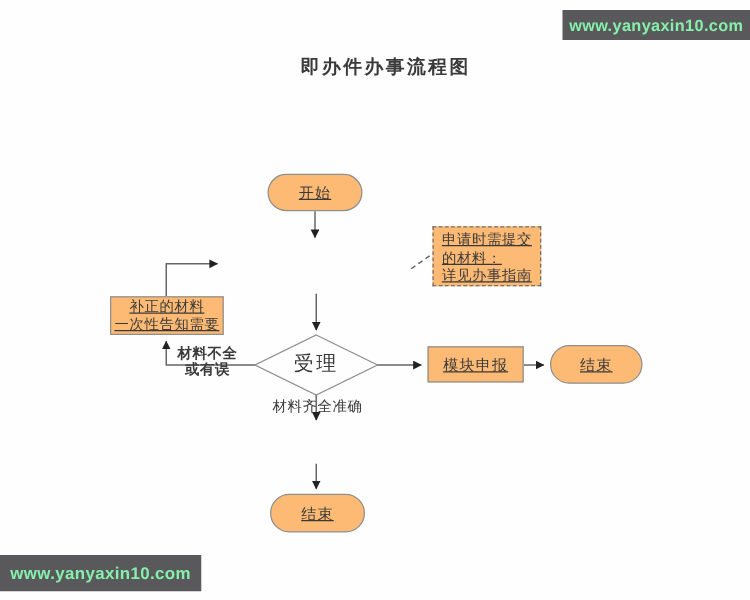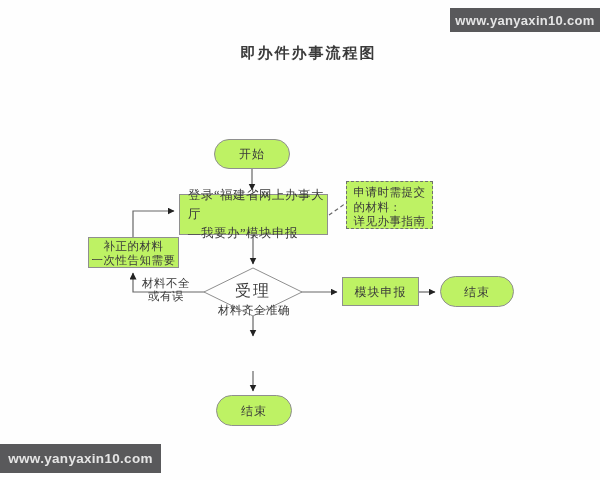--- a/index.html
+++ b/index.html
@@ -9,21 +9,21 @@
     width: 600px;
     height: 480px;
     background: #fefefe;
     overflow: hidden;
     font-family: "Liberation Serif", "DejaVu Serif", serif;
     color: #3a3a3a;
   }
   .watermark {
     position: absolute;
     background: #59595b;
-    color: #e5e5e5;
+    color: #86efac;
     font-family: "Liberation Sans", "DejaVu Sans", sans-serif;
     font-weight: bold;
     display: flex;
     align-items: center;
     justify-content: center;
     font-size: 13px;
     letter-spacing: 0.3px;
   }
   #wm-top { left: 450px; top: 8px; width: 150px; height: 24px; }
   #wm-bottom { left: 0px; top: 444px; width: 161px; height: 29px; font-size: 13.5px; }
@@ -33,28 +33,29 @@
     text-align: center;
     font-weight: bold;
     margin-left: 11px;
   }
   #main-title { top: 44px; font-size: 15px; letter-spacing: 2px; }
   #sub-title  { top: 71px; font-size: 14px; letter-spacing: 1px; }
   svg.wires { position: absolute; left: 0; top: 0; width: 600px; height: 480px; }
   .node {
     position: absolute;
     border: 1px solid #8f8f8f;
-    background: #bef264;
+    background: #fdba74;
     display: flex;
     align-items: center;
     justify-content: center;
     font-size: 12px;
     line-height: 14px;
     text-align: center;
     letter-spacing: 1px;
+    text-decoration: underline;
   }
   .stadium { border-radius: 16px; }
   #node-start  { left: 214px; top: 139px; width: 76px; height: 30px; }
   #node-login  { left: 179px; top: 194px; width: 149px; height: 41px;
                  justify-content: flex-start; padding-left: 8px;
                  text-align: left; font-size: 12.5px; line-height: 19px; letter-spacing: 0.5px; }
   #node-materials { left: 346px; top: 181px; width: 87px; height: 48px;
                  border: 1px dashed #6f6f6f; justify-content: center;
                  padding: 3px 5px; text-align: left; font-size: 11.5px;
                  line-height: 14.5px; letter-spacing: 0.5px; align-items: flex-start; }
@@ -69,23 +70,23 @@
     display: flex; align-items: center; justify-content: center;
     font-size: 16px; letter-spacing: 2px;
   }
   .edge-label {
     position: absolute;
     text-align: center;
     font-size: 11.5px;
     line-height: 13px;
     letter-spacing: 0.5px;
   }
-  #label-incomplete { left: 134px; top: 277px; width: 64px; }
+  #label-incomplete { left: 134px; top: 277px; width: 64px; font-weight: bold; }
   #label-notqualified { left: 299px; top: 277px; width: 48px; }
-  #label-complete { left: 217px; top: 304px; width: 74px; }
+  #label-complete { left: 217px; top: 320px; width: 74px; }
 </style>
 </head>
 <body>
 
 <div id="page">
 
   <div class="watermark" id="wm-top">
     <span>www.yanyaxin10.com</span>
   </div>
 
@@ -116,26 +117,20 @@
 
     <line x1="329" y1="215" x2="346" y2="203" stroke="#666" stroke-width="1.2" stroke-dasharray="4,3"></line>
 
     <polygon points="253,268 302,292 253,316 204,292" fill="#fefefe" stroke="#8f8f8f" stroke-width="1"></polygon>
   </svg>
 
   <div class="node stadium" id="node-start">
     <span>开始</span>
   </div>
 
-  <div class="node" id="node-login">
-    <div>
-      <div>登录“福建省网上办事大厅</div>
-      <div>—我要办”模块申报</div>
-    </div>
-  </div>
 
   <div class="node" id="node-materials">
     <div>
       <div>申请时需提交</div>
       <div>的材料：</div>
       <div>详见办事指南</div>
     </div>
   </div>
 
   <div class="node" id="node-notice">

